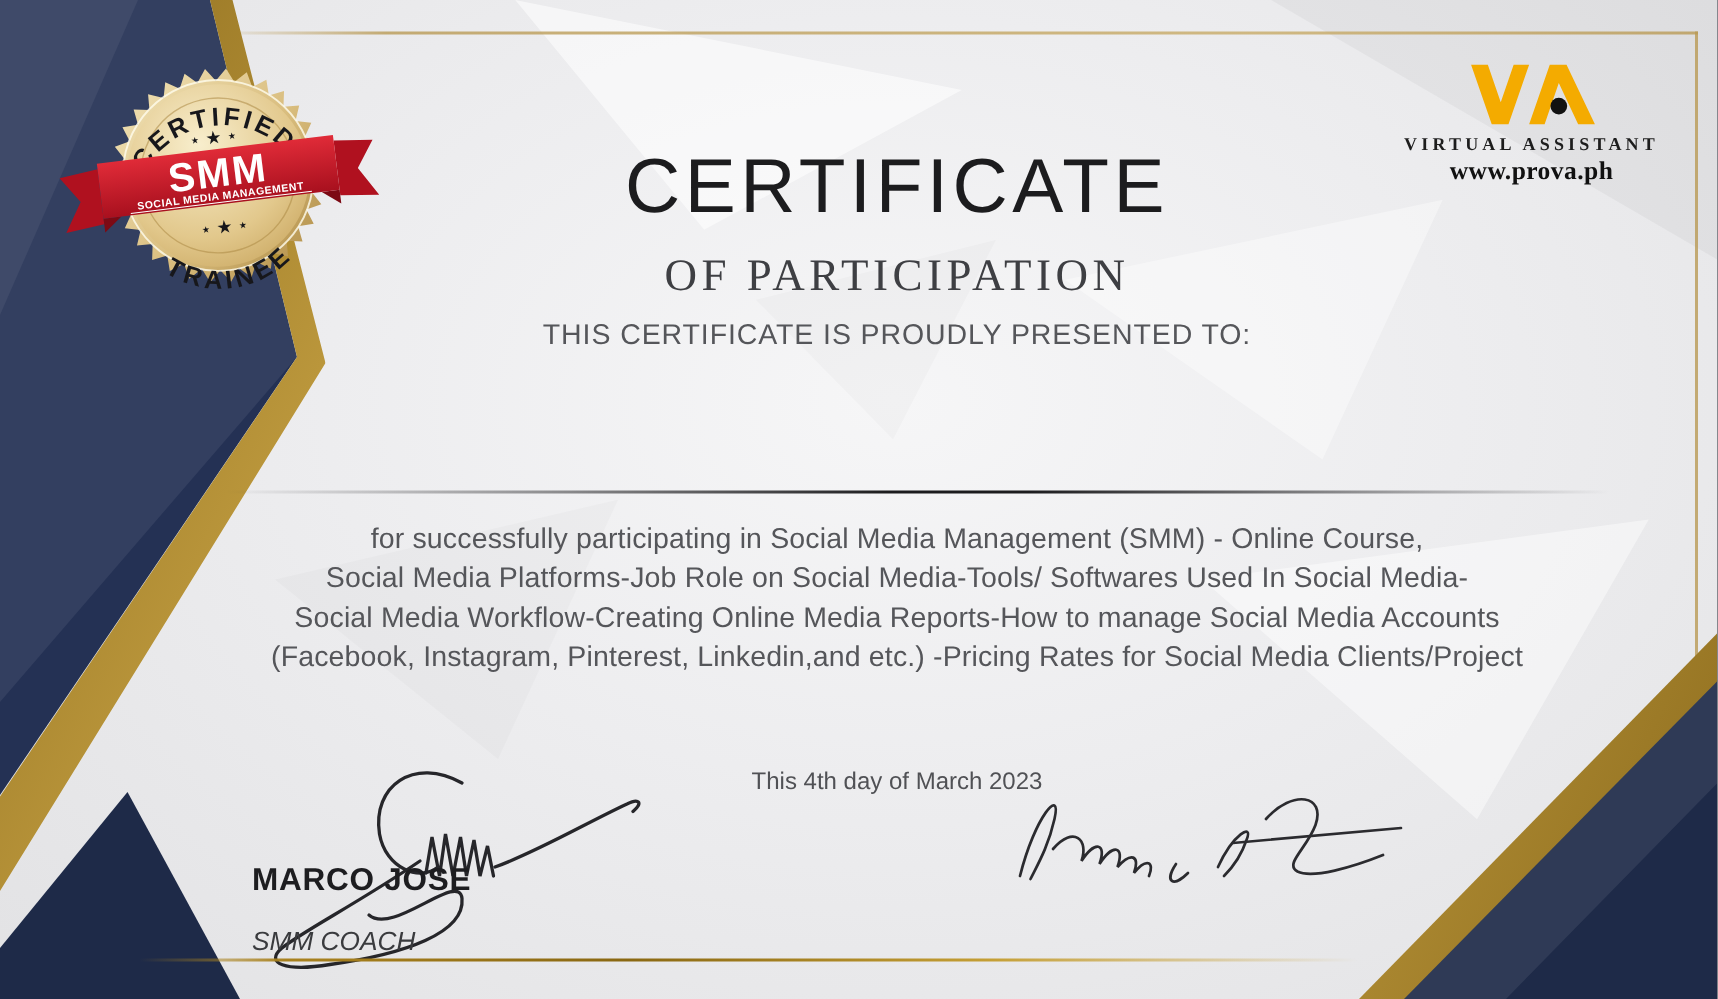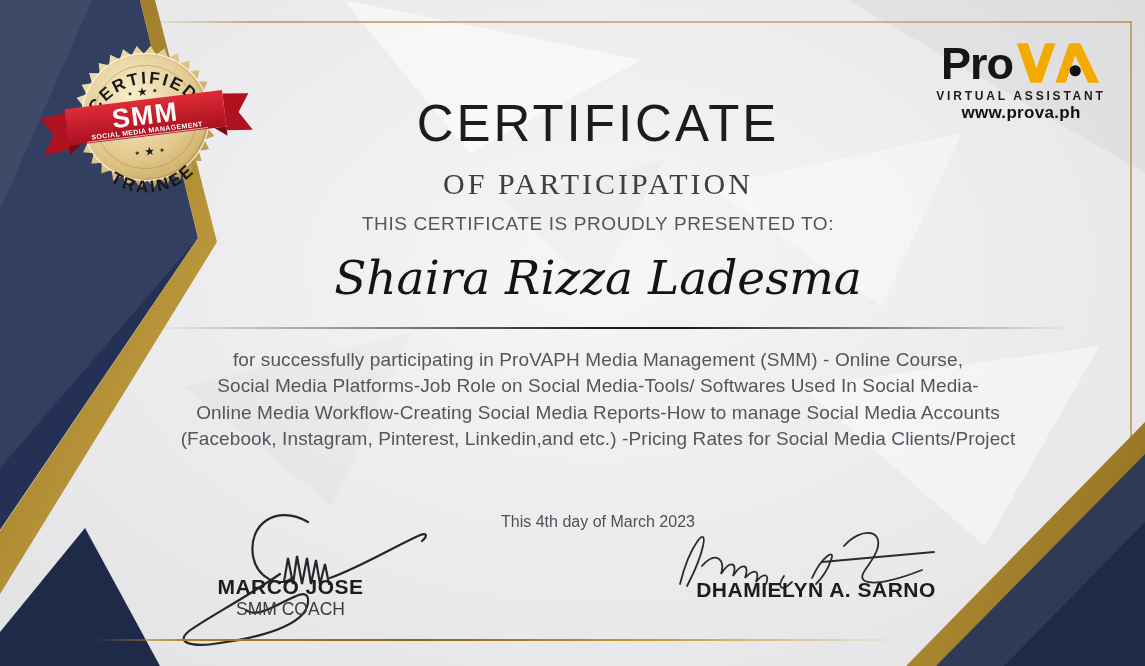--- a/index.html
+++ b/index.html
@@ -33,36 +33,36 @@
   .center-col{position:absolute;left:51px;right:0;text-align:center;color:#1f1f22;}
   .title{top:94px;font-family:Liberation Sans, sans-serif;font-size:51px;letter-spacing:3px;color:#1c1c1e;font-weight:400;}
   .subtitle{top:167px;font-family:"Liberation Serif",serif;font-size:30px;letter-spacing:3px;color:#3e3f43;}
   .presented{top:213px;font-size:19px;letter-spacing:.6px;color:#55565a;font-weight:400;}
   .name{top:250px;font-family:"DejaVu Serif",serif;font-style:italic;font-size:47px;color:#141416;}
   .divider{left:150px;right:72px;top:327px;height:2.4px;
            background:linear-gradient(to right,rgba(40,40,40,0),rgba(50,50,52,.55) 25%,#1c1c1e 48%,#1c1c1e 58%,rgba(50,50,52,.55) 80%,rgba(40,40,40,0));}
   .body-text{top:347px;font-size:19px;line-height:26.4px;color:#55565a;font-weight:500;letter-spacing:.1px;}
   .date-line{top:513px;font-size:16px;color:#505155;font-weight:500;}
   
-  .sig-block{position:absolute;text-align:center;color:#222;}
+  .sig-block{position:absolute;color:#222;}
   .sig-left{left:168px;top:575px;width:245px;}
   .sig-right{left:660px;top:578px;width:312px;}
   .sig-name{font-size:21px;font-weight:700;letter-spacing:.5px;color:#1d1d20;}
-  .sig-title{font-size:17.5px;color:#3a3b3e;margin-top:0;}
+  .sig-title{font-size:17.5px;color:#3a3b3e;margin-top:18px;font-style:italic;}
   .sig-script{pointer-events:none;}
   .gold-rule{left:93px;top:639px;width:812px;height:2.2px;
              background:linear-gradient(to right,rgba(170,130,40,0),#a9821f 12%,#8a6812 40%,#c59f35 70%,rgba(197,159,53,0));}
   
   .badge{left:40px;top:22px;width:212px;height:200px;transform:rotate(-7deg);}
   
   .logo{left:926px;top:40px;width:190px;display:flex;flex-direction:column;align-items:center;}
   .logo-row{display:flex;align-items:flex-end;}
   .logo-pro{font-size:45px;font-weight:800;color:#161616;letter-spacing:-1px;line-height:44px;}
-  .logo-tag{margin-top:3px;font-size:12px;font-weight:700;letter-spacing:2.8px;color:#1d1d1d;}
-  .logo-site{font-size:17px;font-weight:700;color:#111;letter-spacing:.3px;}
+  .logo-tag{margin-top:3px;font-size:12px;font-weight:700;letter-spacing:2.8px;color:#1d1d1d;font-family:Liberation Serif, serif;}
+  .logo-site{font-size:17px;font-weight:700;color:#111;letter-spacing:.3px;font-family:Liberation Serif, serif;}
 </style>
 </head>
 <body>
 
 <div class="cert">
 
   <div class="facet f1"></div>
   <div class="facet f2"></div>
   <div class="facet f3"></div>
   <div class="facet f4"></div>
@@ -120,41 +120,39 @@
       <line x1="34" y1="111.6" x2="166" y2="111.6" stroke="#ffffff" stroke-width=".7"></line>
     </g>
     <text x="100" y="134" text-anchor="middle" font-size="13" fill="#17171b">⋆ ★ ⋆</text>
     <text font-family="Liberation Sans, sans-serif" font-size="18.5" font-weight="800" fill="#17171b" letter-spacing="3">
       <textPath href="#arcBottom" startOffset="50%" text-anchor="middle">TRAINEE</textPath>
     </text>
   </svg>
 
   <div class="abs logo">
     <div class="logo-row">
-      <span class="logo-pro">Pro</span>
       <svg width="86" height="46" viewBox="0 0 100 46" style="margin-left:2px;">
         <polygon points="2,0 15,0 25,29 35,0 47,0 31,46 18,46" fill="#f4ab00"></polygon>
         <polygon points="47,46 63,0 76,0 98,46 85,46 70,14 59,46" fill="#f4ab00"></polygon>
         <circle cx="70" cy="32" r="6.5" fill="#111"></circle>
       </svg>
     </div>
     <div class="logo-tag">VIRTUAL ASSISTANT</div>
     <div class="logo-site">www.prova.ph</div>
   </div>
 
   <div class="center-col title">CERTIFICATE</div>
   <div class="center-col subtitle">OF PARTICIPATION</div>
   <div class="center-col presented">THIS CERTIFICATE IS PROUDLY PRESENTED TO:</div>
-  <div class="center-col name">Shaira Rizza Ladesma</div>
   <div class="abs divider"></div>
 
   <div class="center-col body-text">
-    <div>for successfully participating in ProVAPH Media Management (SMM) - Online Course,</div>
+    <div>for successfully participating in Social Media Management (SMM) - Online Course,</div>
     <div>Social Media Platforms-Job Role on Social Media-Tools/ Softwares Used In Social Media-</div>
-    <div>Online Media Workflow-Creating Social Media Reports-How to manage Social Media Accounts</div>
+    <div>Social Media Workflow-Creating Online Media Reports-How to manage Social Media Accounts</div>
     <div>(Facebook, Instagram, Pinterest, Linkedin,and etc.) -Pricing Rates for Social Media Clients/Project</div>
   </div>
 
   <div class="center-col date-line">This 4th day of March 2023</div>
 
   <svg class="abs sig-script" style="left:158px;top:502px;" width="312" height="148" viewBox="0 0 312 148">
     <g fill="none" stroke="#26262a" stroke-width="2.2" stroke-linecap="round">
       <path d="M150,20 C118,2 90,22 95,54 C99,77 122,86 134,76"></path>
       <path d="M126,80 l4,-24 l5,26 l4,-28 l5,28 l5,-26 l4,26 l5,-24 l4,24 l5,-20 l4,20"></path>
       <path d="M172,76 C200,66 234,46 260,34 C268,30 271,33 264,39"></path>
@@ -170,18 +168,17 @@
     <g fill="none" stroke="#2b2b2f" stroke-width="1.8" stroke-linecap="round">
       <path d="M8,66 C18,26 36,6 31,28 C27,46 20,58 15,68"></path>
       <path d="M30,48 C44,32 54,42 49,56 C58,42 66,44 61,58 C70,44 78,46 73,60 C82,50 88,52 84,64 C92,54 98,56 94,66"></path>
       <path d="M120,64 C110,74 104,70 112,58"></path>
       <path d="M140,60 C150,38 164,30 159,42 C155,54 148,62 144,66"></path>
       <path d="M172,28 C190,8 212,12 205,32 C199,48 184,58 193,63 C203,68 230,60 250,52"></path>
       <path d="M150,44 L262,34"></path>
     </g>
   </svg>
   <div class="sig-block sig-right">
-    <div class="sig-name">DHAMIELYN A. SARNO</div>
   </div>
 
   <div class="abs gold-rule"></div>
 
 </div>
 
 </body></html>

